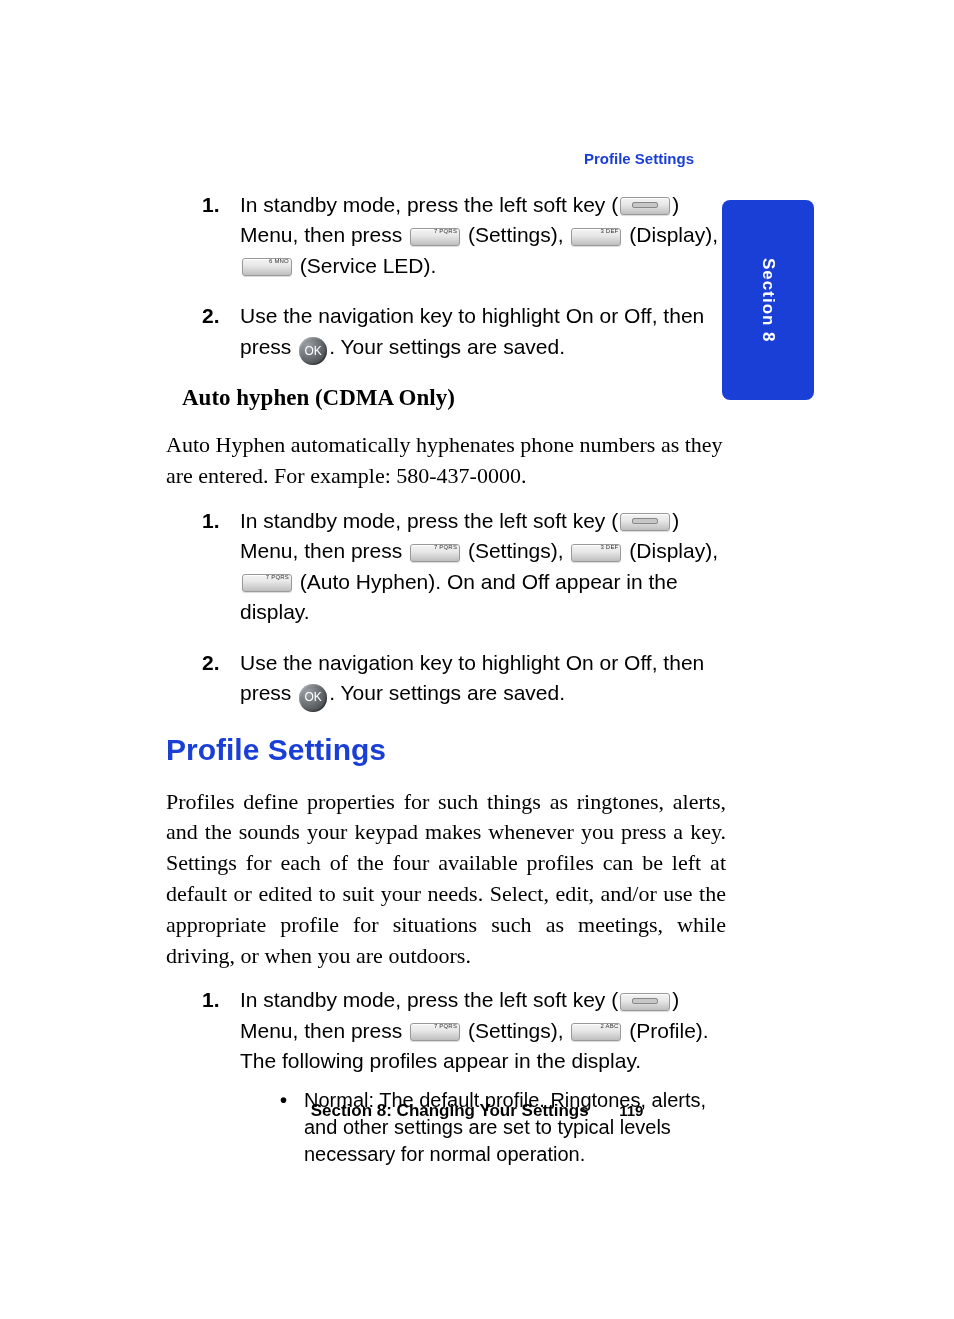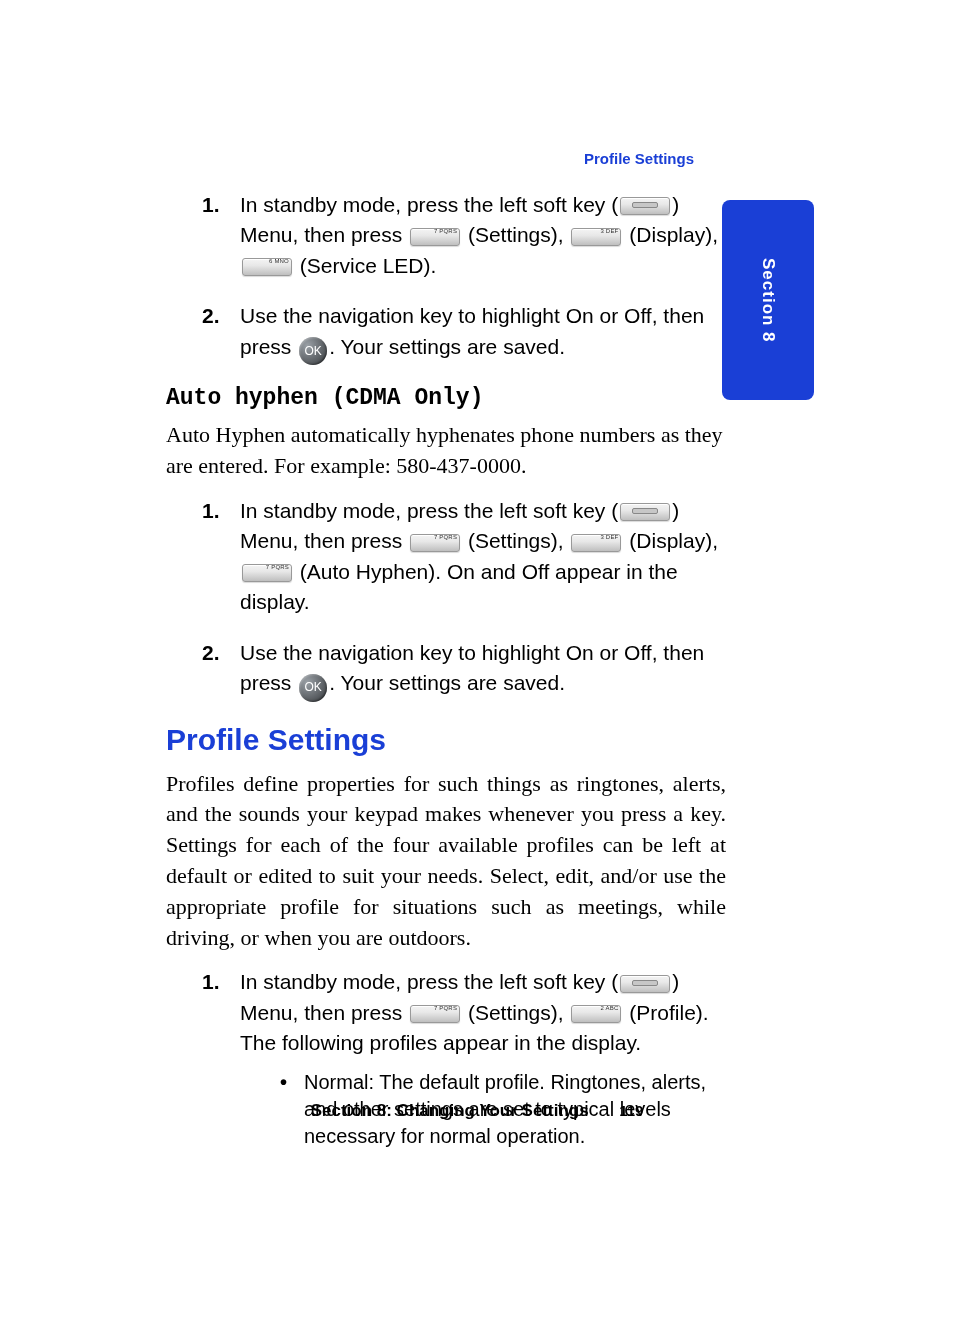--- a/index.html
+++ b/index.html
@@ -51,21 +51,21 @@
     left: 166px;
     top: 190px;
     width: 560px;
     font-size: 21px;
     line-height: 1.4;
   }
   .body-serif {
     font-family: "Palatino Linotype", Palatino, "Book Antiqua", Georgia, serif;
     font-size: 22px;
     line-height: 1.4;
-    margin: 6px 0 14px 0;
+    margin: 16px 0 14px 0;
   }
   ol.steps {
     list-style: none;
     padding: 0;
     margin: 0 0 14px 0;
   }
   ol.steps > li {
     position: relative;
     padding-left: 74px;
     margin: 0 0 20px 0;
@@ -94,24 +94,24 @@
   }
   ul.bullets > li::before {
     content: "•";
     position: absolute;
     left: 40px;
     top: 0;
     font-weight: 700;
   }
   .bold { font-weight: 400; }
   h3.sub {
-    font-family: Liberation Mono, monospace;
+    font-family: Liberation Serif, serif;
     font-weight: 700;
     font-size: 23px;
-    margin: 8px 0 6px 0;
+    margin: 8px 0 6px 16px;
     font-stretch: condensed;
   }
   h2.section {
     font-family: "Helvetica Neue", Helvetica, Arial, sans-serif;
     color: #1a3fd6;
     font-weight: 700;
     font-size: 30px;
     margin: 18px 0 8px 0;
     font-stretch: condensed;
   }

